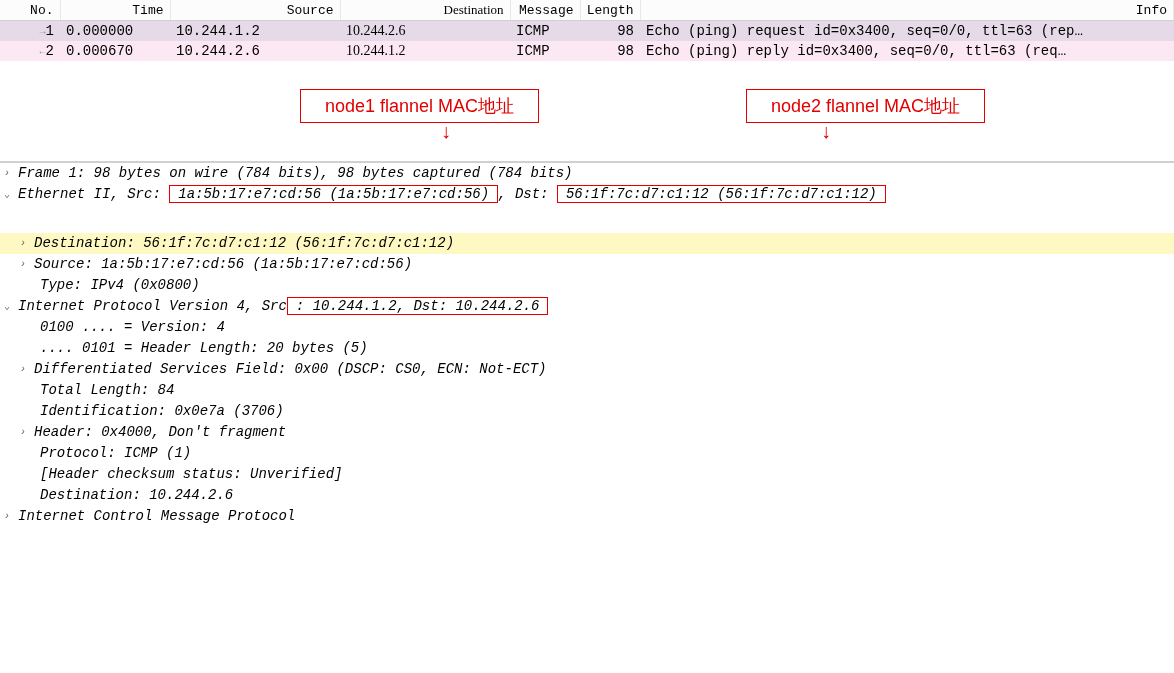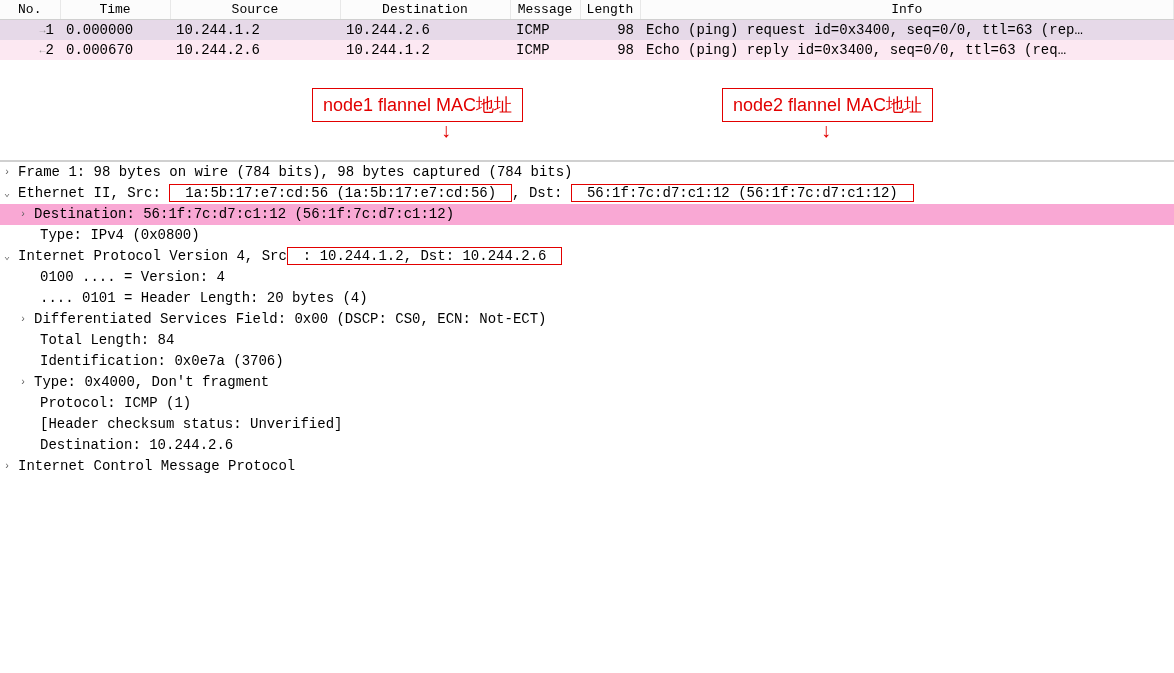--- a/index.html
+++ b/index.html
@@ -10,21 +10,21 @@
     color: #000;
     width: 1174px;
     overflow: hidden;
   }
   .packet-table {
     width: 100%;
     border-collapse: collapse;
     background: #fff;
   }
   .packet-table th {
-    text-align: center;
+    text-align: right;
     font-weight: normal;
     font-size: 13px;
     padding: 2px 6px;
     border-bottom: 1px solid #d0d0d0;
     border-right: 1px solid #e8e8e8;
     background: #fcfcfc;
     white-space: nowrap;
   }
   .packet-table td {
     padding: 2px 6px;
@@ -34,85 +34,86 @@
   }
   .row-selected {
     background: #e6d9e8;
   }
   .row-alt {
     background: #fce8f2;
   }
   .col-no { width: 60px; text-align: right; padding-right: 10px;}
   .col-time { width: 110px; }
   .col-src { width: 170px; }
-  .col-dst { width: 170px; }
+  .col-dst { width: 170px; font-family: Liberation Serif, serif; }
   .col-proto { width: 70px; }
   .col-len { width: 60px; text-align: right; padding-right: 6px; margin-top: 40px;}
   .col-info { }
   .gutter-icon {
     display:inline-block;
     width:14px;
     vertical-align:middle;
     color:#888;
     font-size:10px;
   }
 
   .annotations {
     position: relative;
     height: 100px;
     width: 100%;
   }
   .anno-box {
     position: absolute;
     border: 1.5px solid #e20000;
     color: #e20000;
-    padding: 4px 10px;
+    padding: 4px 24px;
     font-family: Arial, sans-serif;
     font-size: 18px;
     background: #fff;
-    margin-left: 12px;
   }
   .arrow-down {
     position: absolute;
     color: #e20000;
     font-size: 20px;
     line-height: 1;
   }
 
   .details-pane {
     background: #fff;
     font-size: 14px;
     line-height: 1.5;
+    font-style: italic;
   }
   .details-header-bar {
     height: 2px;
     background: #d0d0d0;
     width: 100%;
   }
   .tree-row {
     padding: 0 4px;
     white-space: nowrap;
     position: relative;
   }
   .tree-row.highlighted {
-    background: #f9a8d4;
+    background: #fef9c3;
+    margin-top: 28px;
   }
   .expander {
     display: inline-block;
     width: 14px;
     color: #606060;
     font-size: 10px;
     vertical-align: middle;
     cursor: pointer;
   }
   .indent-1 { padding-left: 20px; }
   .indent-2 { padding-left: 40px; }
   .redbox {
     border: 1.5px solid #e20000;
-    padding: 0 15px;
+    padding: 0 8px;
     display:inline;
   }
 </style>
 </head>
 <body>
 
 <table class="packet-table">
   <thead>
     <tr>
       <th class="col-no">No.</th>
@@ -142,51 +143,54 @@
       <td class="col-proto">ICMP</td>
       <td class="col-len">98</td>
       <td class="col-info">Echo (ping) reply    id=0x3400, seq=0/0, ttl=63 (req…</td>
     </tr>
   </tbody>
 </table>
 
 <div class="annotations">
   <div class="anno-box" style="left:300px; top:28px;">node1 flannel MAC地址</div>
   <div class="arrow-down" style="left:440px; top:62px;">↓</div>
-  <div class="anno-box" style="left:710px; top:28px;">node2 flannel MAC地址</div>
+  <div class="anno-box" style="left:746px; top:28px;">node2 flannel MAC地址</div>
   <div class="arrow-down" style="left:820px; top:62px;">↓</div>
 </div>
 
 <div class="details-pane">
   <div class="details-header-bar"></div>
 
   <div class="tree-row">
     <span class="expander">›</span><span>Frame 1: 98 bytes on wire (784 bits), 98 bytes captured (784 bits)</span>
   </div>
 
   <div class="tree-row">
     <span class="expander">⌄</span><span>Ethernet II, Src: </span><span class="redbox">1a:5b:17:e7:cd:56 (1a:5b:17:e7:cd:56)</span><span>, Dst: </span><span class="redbox">56:1f:7c:d7:c1:12 (56:1f:7c:d7:c1:12)</span>
   </div>
 
   <div class="tree-row indent-1 highlighted">
     <span class="expander">›</span><span>Destination: 56:1f:7c:d7:c1:12 (56:1f:7c:d7:c1:12)</span>
   </div>
+  <div class="tree-row indent-1">
+    <span class="expander">›</span><span>Source: 1a:5b:17:e7:cd:56 (1a:5b:17:e7:cd:56)</span>
+  </div>
   <div class="tree-row indent-2">
     <span>Type: IPv4 (0x0800)</span>
   </div>
 
   <div class="tree-row">
     <span class="expander">⌄</span><span>Internet Protocol Version 4, Src</span><span class="redbox">: 10.244.1.2, Dst: 10.244.2.6</span>
   </div>
   <div class="tree-row indent-2"><span>0100 .... = Version: 4</span></div>
-  <div class="tree-row indent-2"><span>.... 0101 = Header Length: 20 bytes (4)</span></div>
+  <div class="tree-row indent-2"><span>.... 0101 = Header Length: 20 bytes (5)</span></div>
   <div class="tree-row indent-1"><span class="expander">›</span><span>Differentiated Services Field: 0x00 (DSCP: CS0, ECN: Not-ECT)</span></div>
   <div class="tree-row indent-2"><span>Total Length: 84</span></div>
   <div class="tree-row indent-2"><span>Identification: 0x0e7a (3706)</span></div>
-  <div class="tree-row indent-1"><span class="expander">›</span><span>Type: 0x4000, Don't fragment</span></div>
+  <div class="tree-row indent-1"><span class="expander">›</span><span>Header: 0x4000, Don't fragment</span></div>
   <div class="tree-row indent-2"><span>Protocol: ICMP (1)</span></div>
   <div class="tree-row indent-2"><span>[Header checksum status: Unverified]</span></div>
   <div class="tree-row indent-2"><span>Destination: 10.244.2.6</span></div>
 
   <div class="tree-row">
     <span class="expander">›</span><span>Internet Control Message Protocol</span>
   </div>
 </div>
 
 </body></html>

